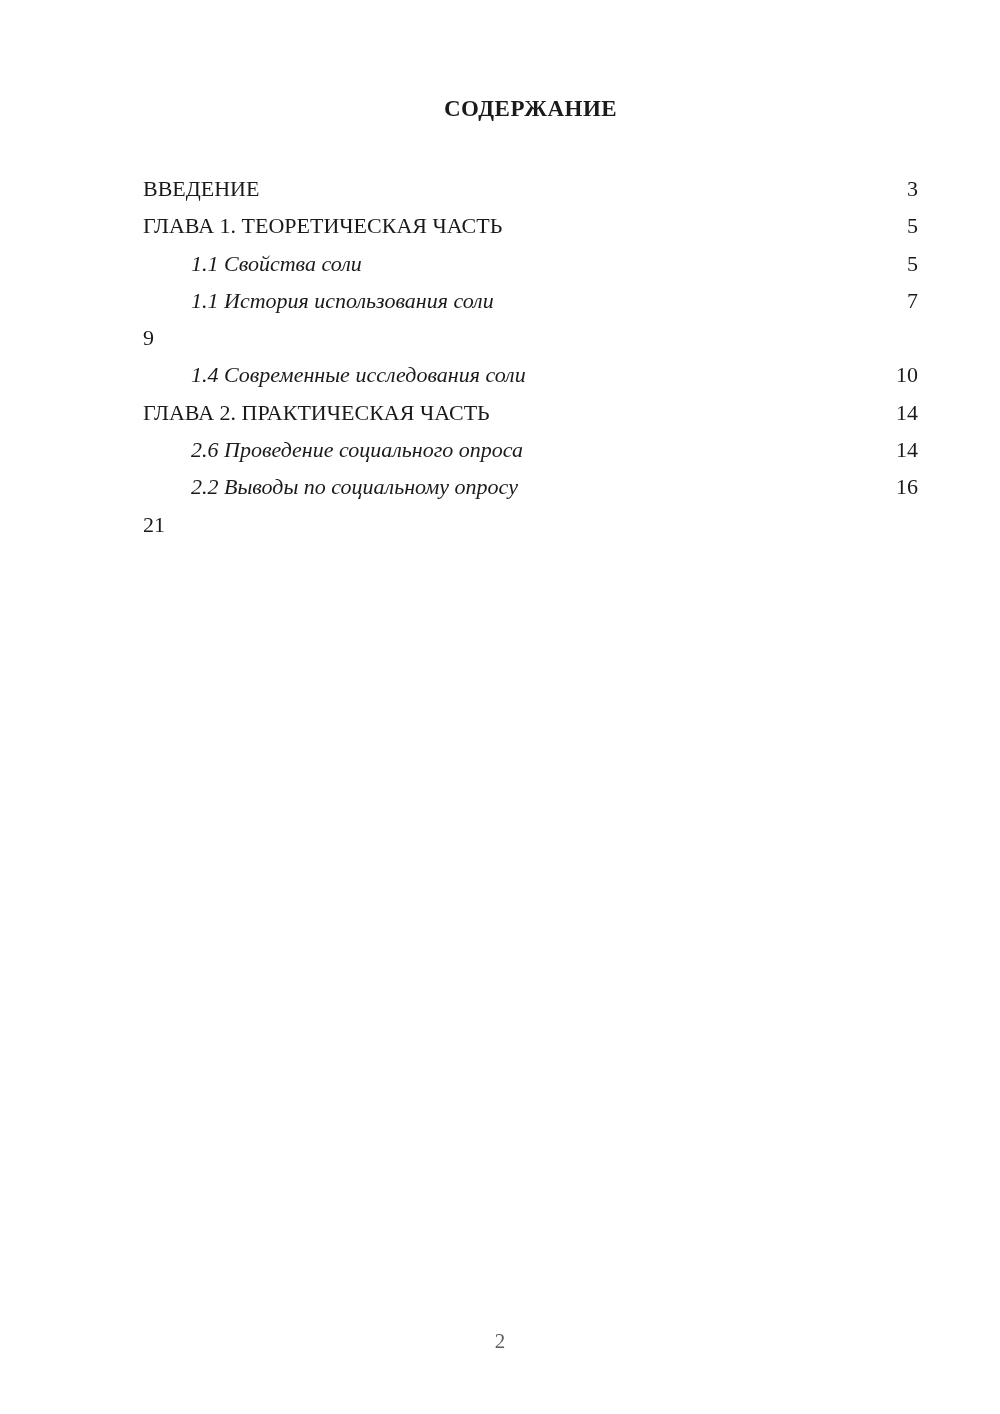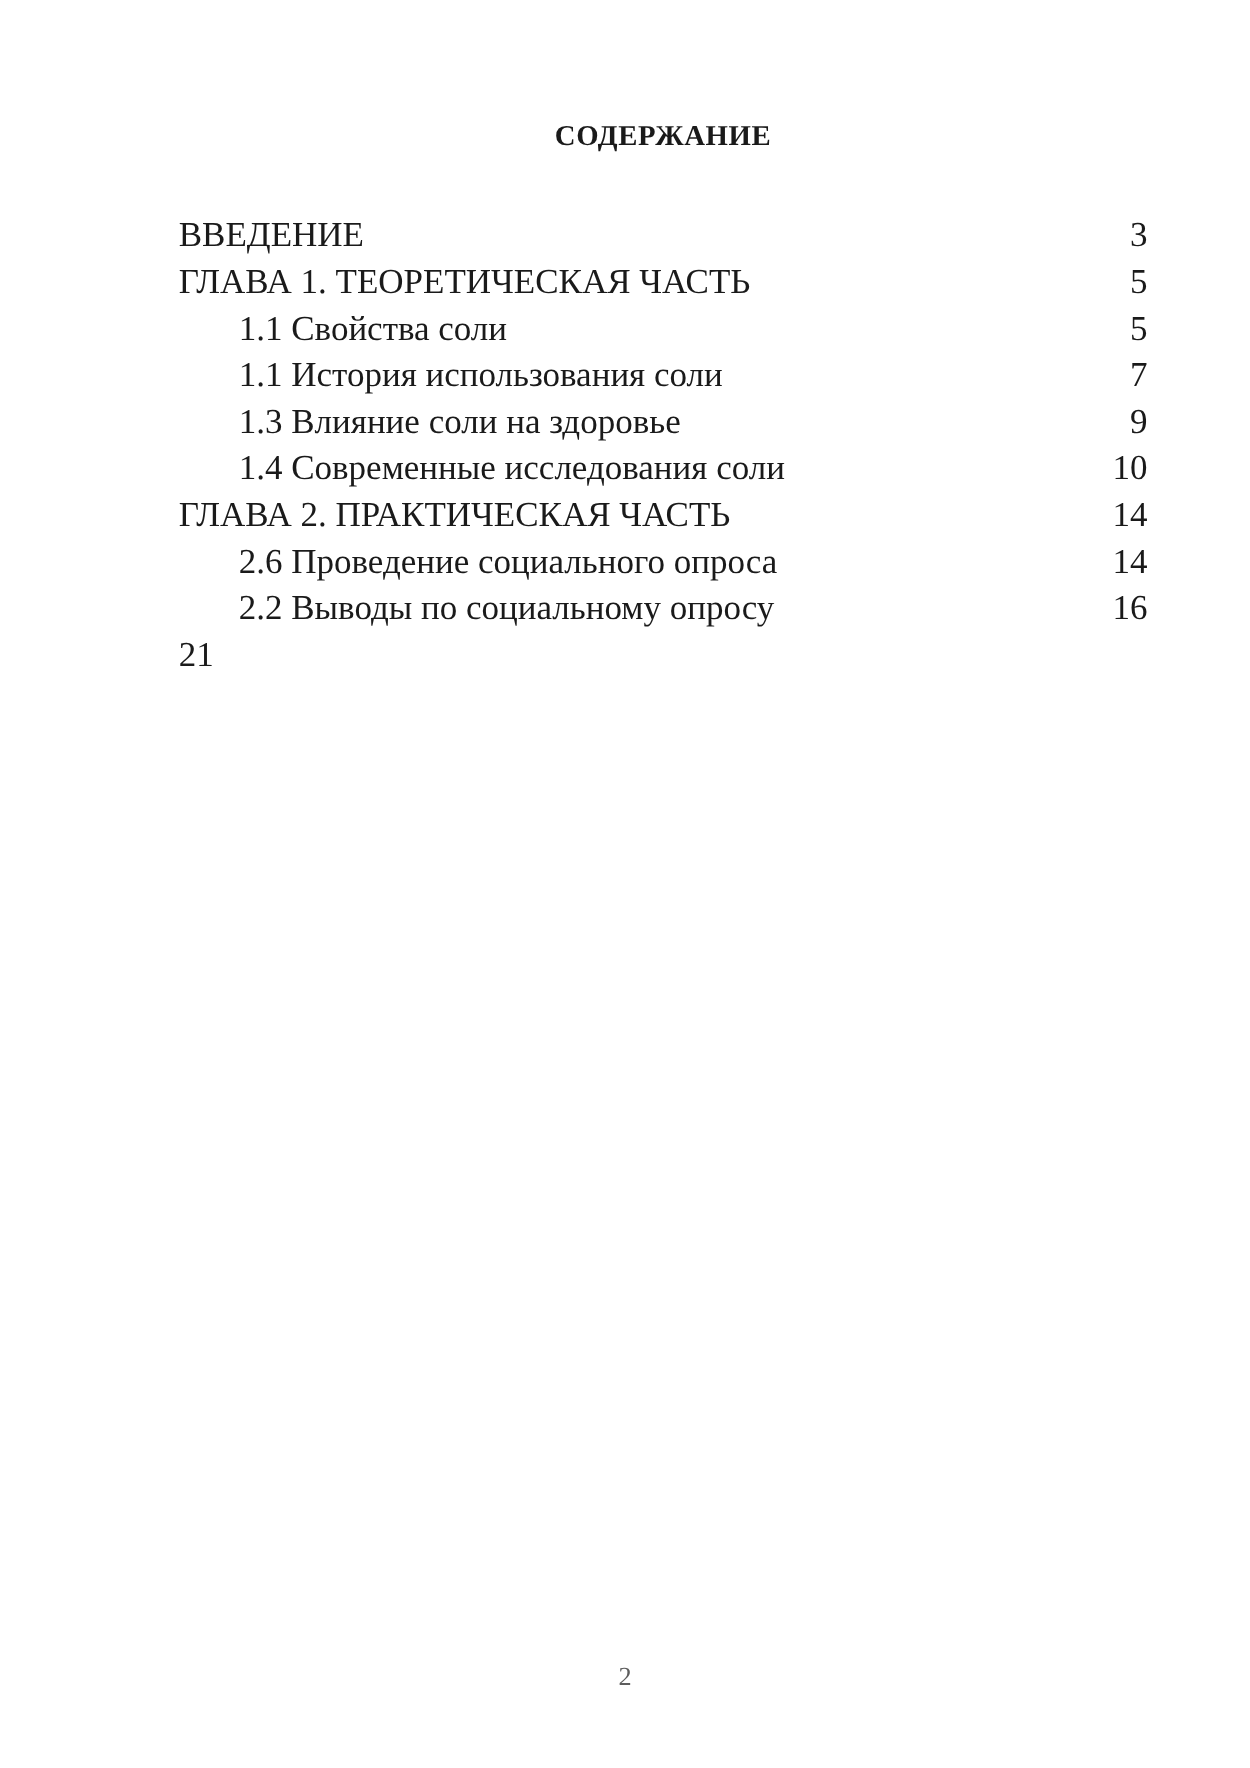--- a/index.html
+++ b/index.html
@@ -32,27 +32,28 @@
     line-height: 28px;
   }
   .toc {
     margin-top: 47px;
   }
   .toc-row {
     display: flex;
     justify-content: space-between;
     align-items: flex-start;
     line-height: 37.3px;
-    font-size: 28px;
+    font-size: 22px;
   }
   .toc-label {
     white-space: nowrap;
   }
   .toc-row.indent .toc-label {
     padding-left: 48px;
+    font-style: italic;
   }
   .toc-page {
     white-space: nowrap;
     text-align: right;
   }
   .footer-pagenum {
     position: absolute;
     left: 0;
     right: 0;
     top: 1329px;
@@ -78,21 +79,20 @@
         </div>
         <div class="toc-row indent">
           <span class="toc-label">1.1 Свойства соли</span>
           <span class="toc-page">5</span>
         </div>
         <div class="toc-row indent">
           <span class="toc-label">1.1 История использования соли</span>
           <span class="toc-page">7</span>
         </div>
         <div class="toc-row indent">
-          <span class="toc-label">1.3 Влияние соли на здоровье</span>
           <span class="toc-page">9</span>
         </div>
         <div class="toc-row indent">
           <span class="toc-label">1.4 Современные исследования соли</span>
           <span class="toc-page">10</span>
         </div>
         <div class="toc-row">
           <span class="toc-label">ГЛАВА 2. ПРАКТИЧЕСКАЯ ЧАСТЬ</span>
           <span class="toc-page">14</span>
         </div>

